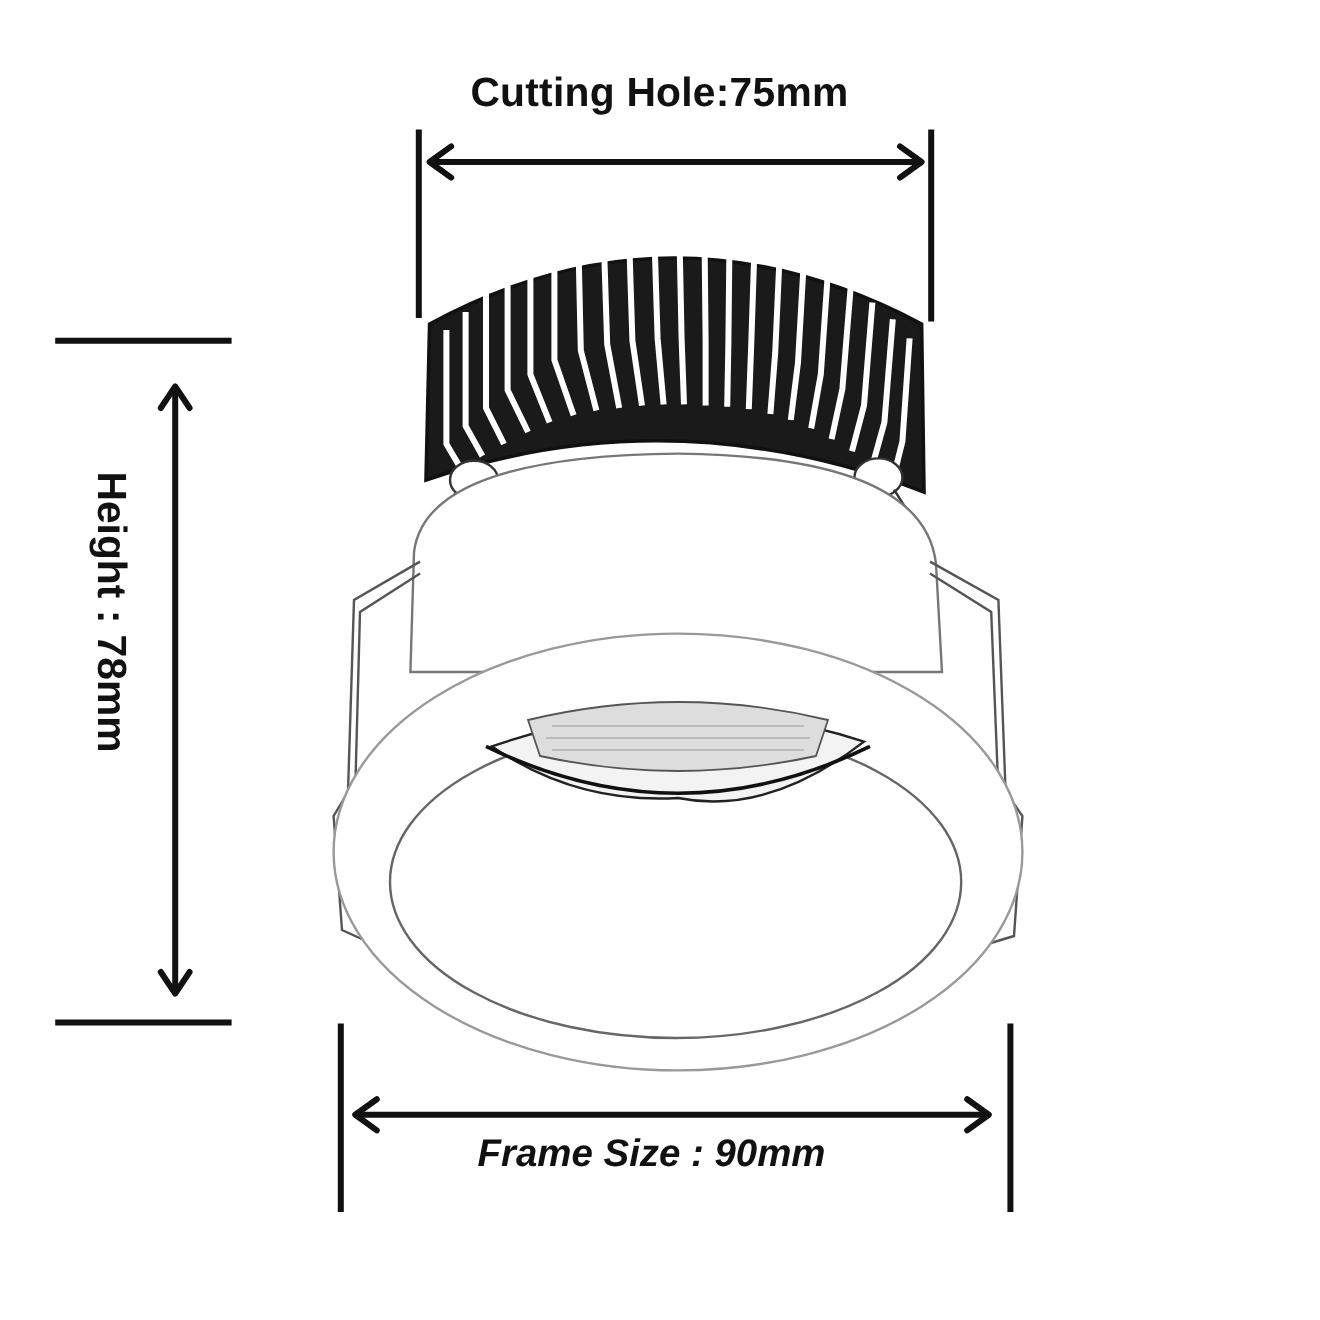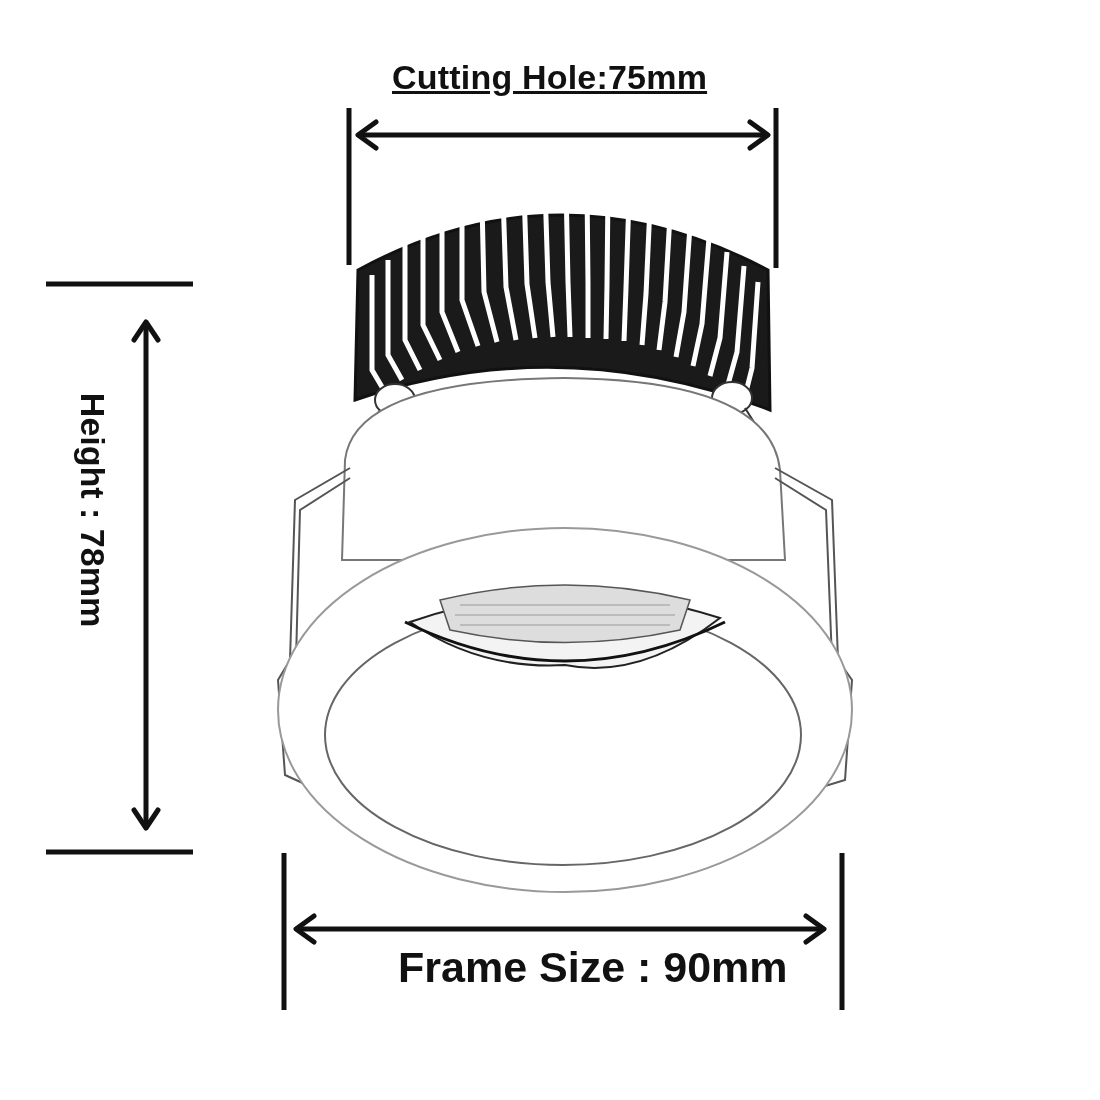--- a/index.html
+++ b/index.html
@@ -1,19 +1,19 @@
 <!DOCTYPE html>
 <html><head>
   <meta charset="utf-8">
   <style>
     html, body { margin: 0; padding: 0; background: #ffffff; }
     body { width: 1100px; height: 1100px; position: relative; overflow: hidden; font-family: "Liberation Sans", sans-serif; }
     .label { position: absolute; font-weight: bold; color: #111; white-space: nowrap; }
-    #cut-label { left: 392px; top: 58px; font-size: 34px; letter-spacing: 0.2px; text-decoration: underline; }
-    #frame-label { left: 398px; top: 943px; font-size: 43px; }
+    #cut-label { left: 392px; top: 58px; font-size: 34px; letter-spacing: 0.2px; }
+    #frame-label { left: 398px; top: 943px; font-size: 32px; font-style: italic; }
     #height-label { left: 92px; top: 510px; font-size: 34px; transform-origin: center center; transform: translate(-50%, -50%) rotate(90deg); }
     svg.diagram { position: absolute; left: 0; top: 0; }
   </style>
 </head>
 <body>
 
 <div>
 
   <svg class="diagram" width="1100" height="1100" viewBox="0 0 1100 1100">
 

